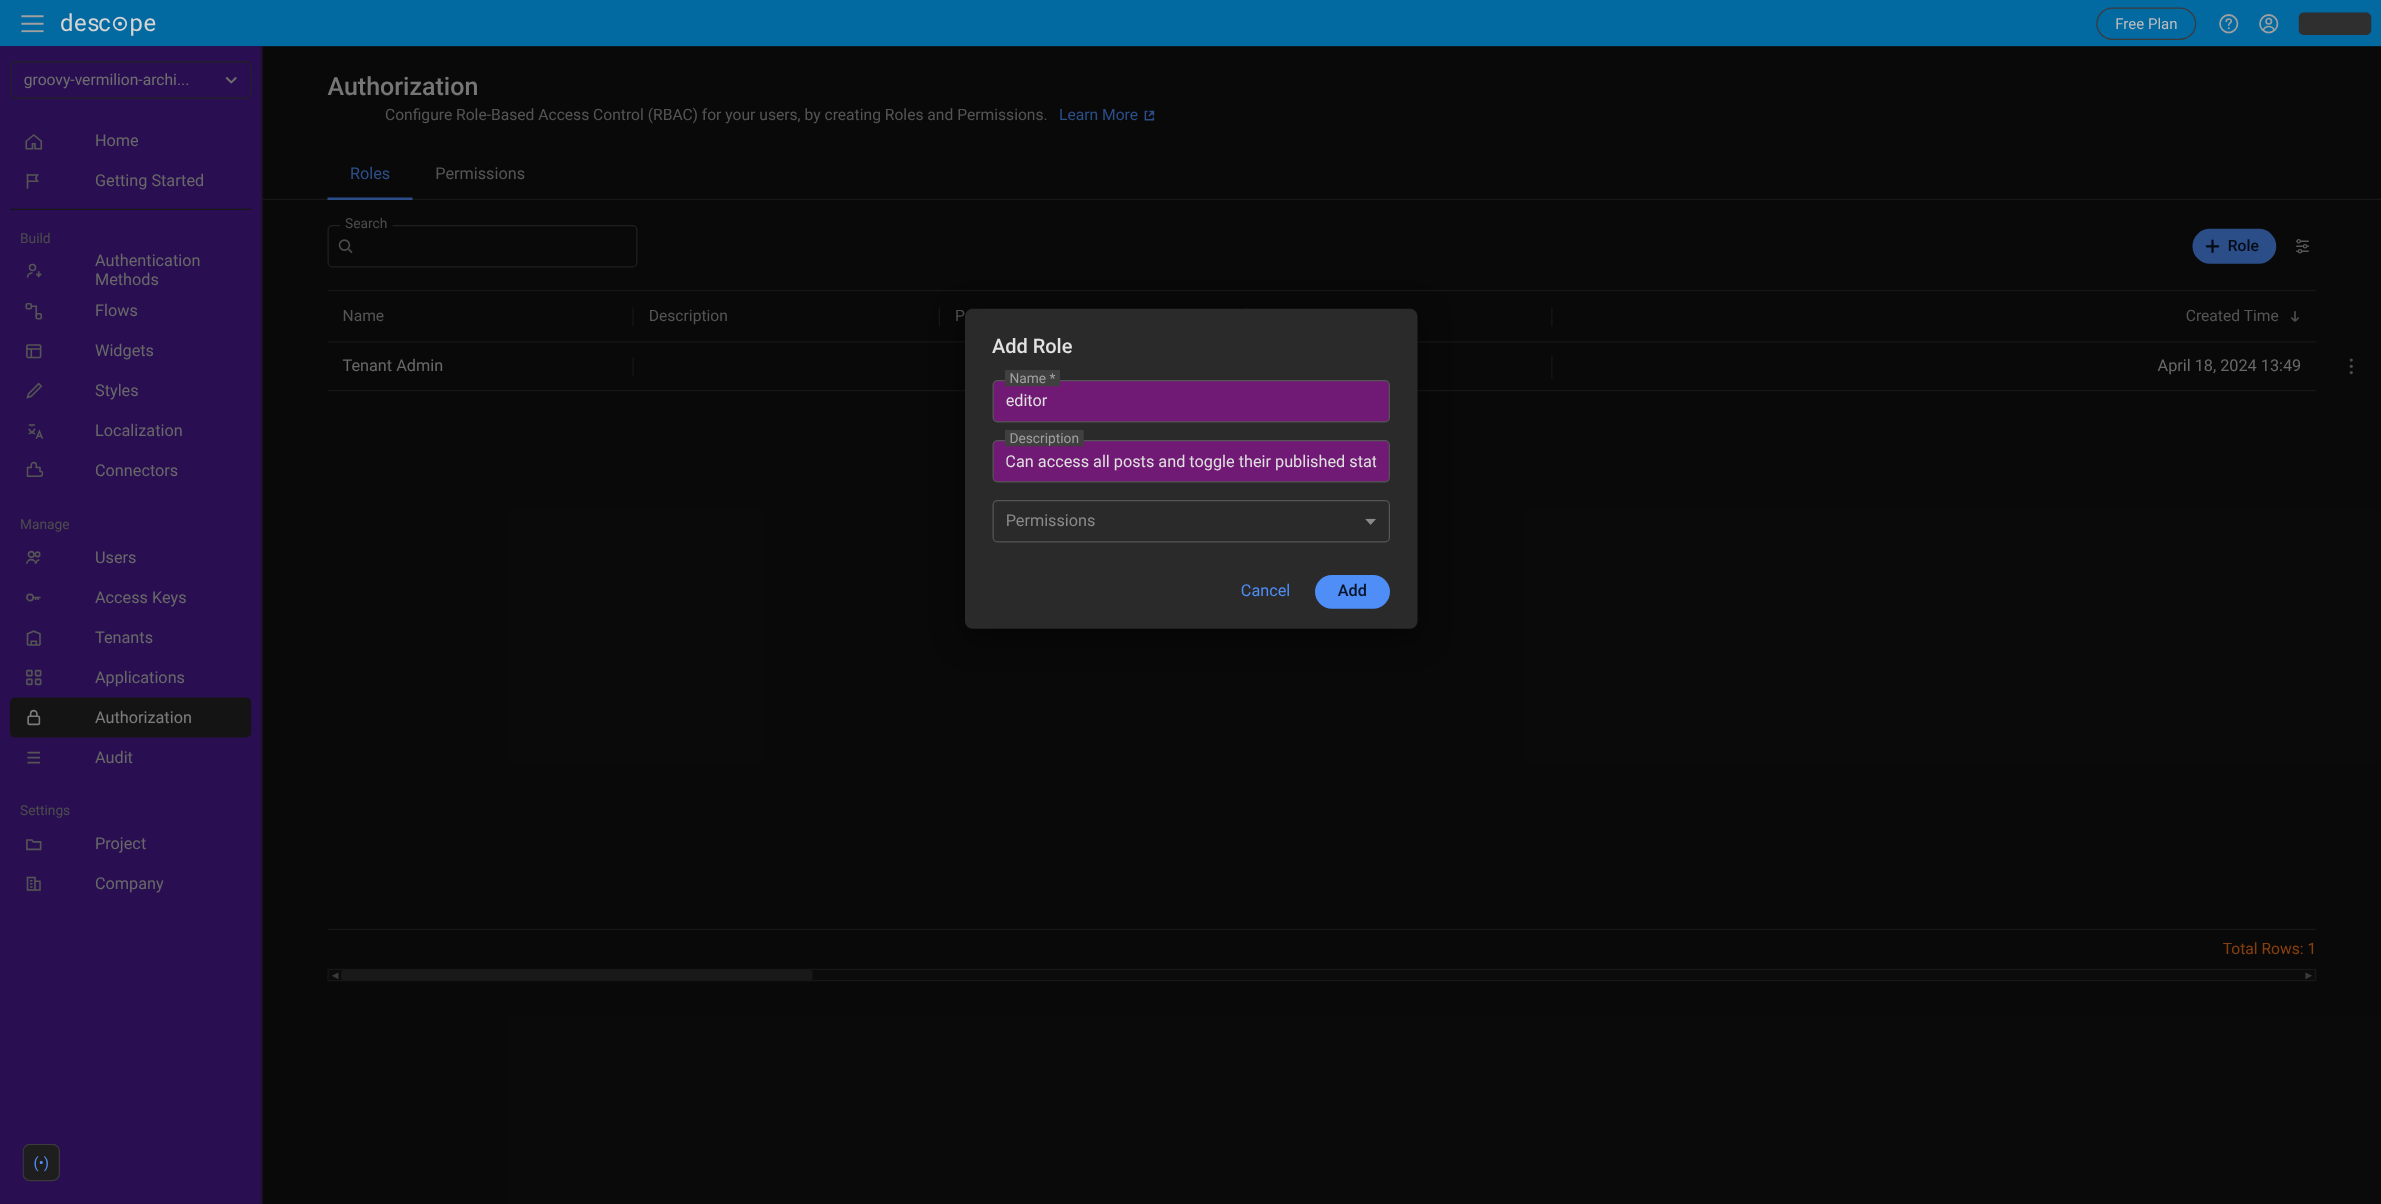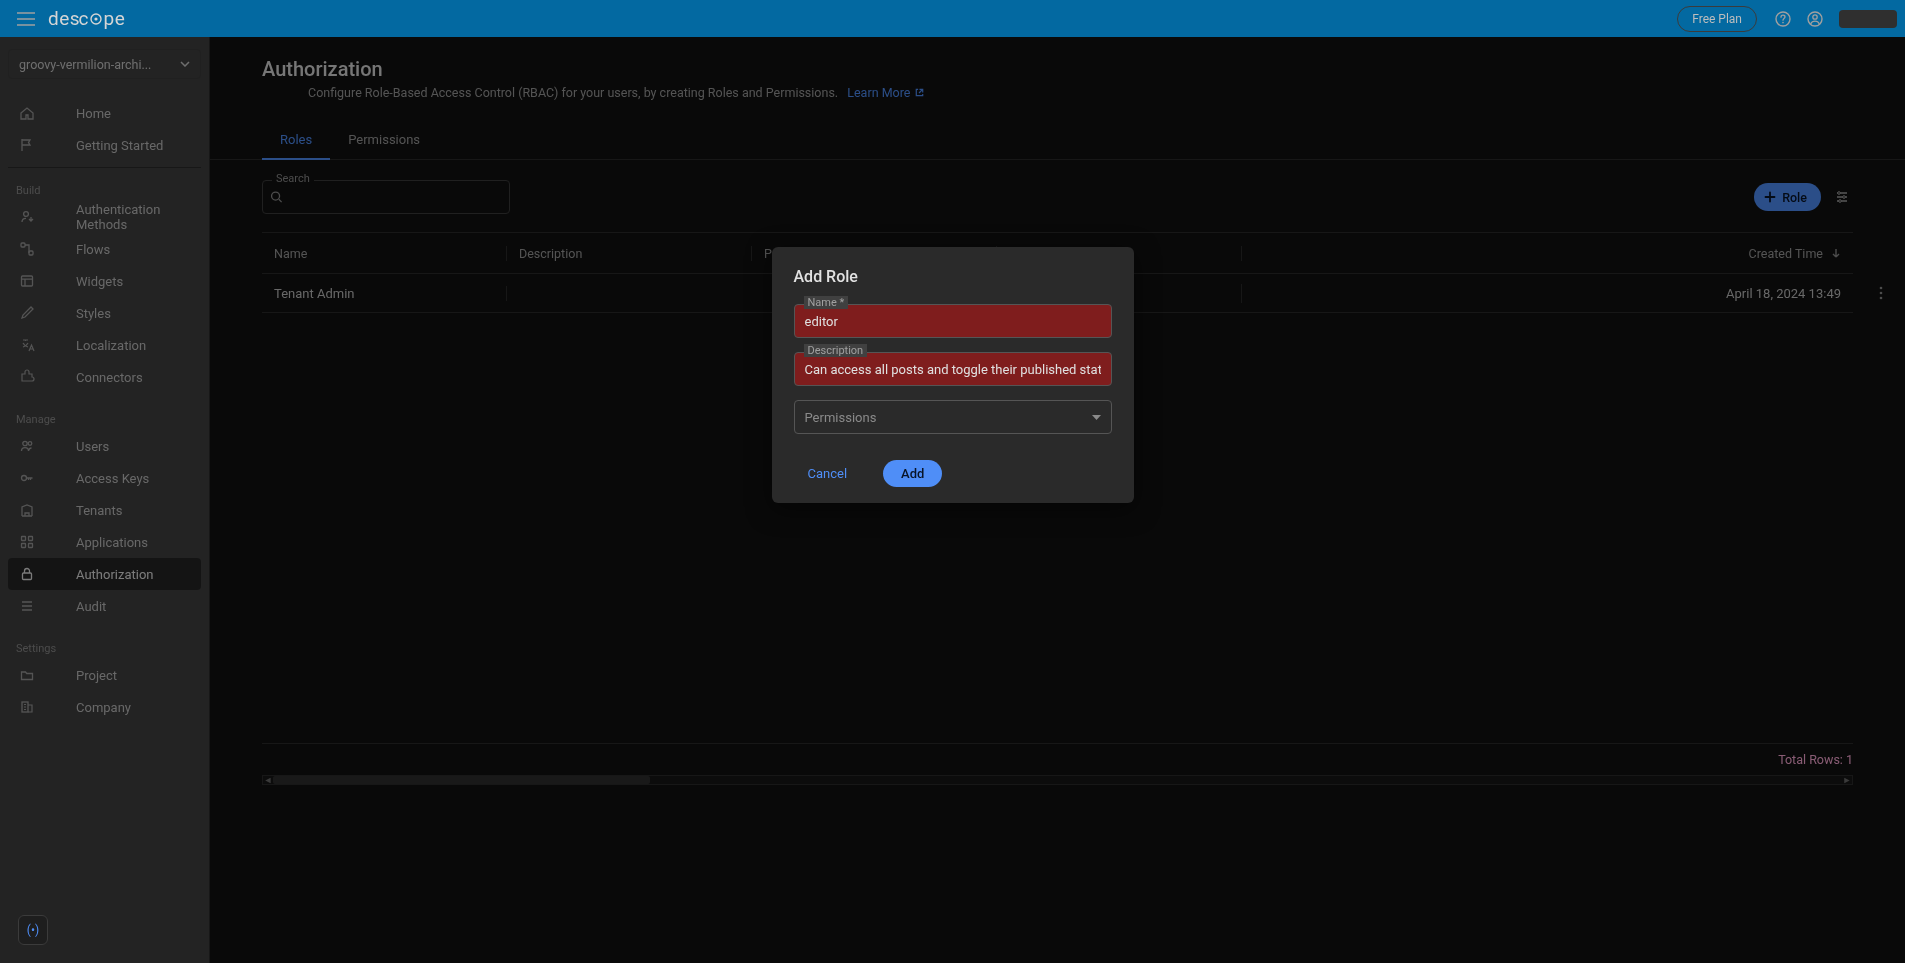--- a/index.html
+++ b/index.html
@@ -48,21 +48,21 @@
       margin-left: 8px;
     }
 
     .layout {
       position: absolute;
       top: 37px; left: 0; right: 0; bottom: 0;
       display: flex;
     }
     .sidebar {
       width: 210px;
-      background: #404040;
+      background: #4c1d95;
       border-right: 1px solid #2a2a2a;
       display: flex;
       flex-direction: column;
       padding: 12px 8px;
       overflow-y: auto;
     }
     .project-select {
       height: 30px;
       border: 1px solid #3b3b3b;
       border-radius: 4px;
@@ -247,21 +247,21 @@
     .table-divider {
       height: 1px;
       background: #2a2a2a;
       margin: 0 52px;
       margin-top: 430px;
     }
     .footer-row {
       display: flex;
       justify-content: flex-end;
       padding: 8px 52px;
-      color: #f9a8d4;
+      color: #f97316;
       font-size: 12.5px;
     }
     .hscroll {
       margin: 0 52px 8px;
       height: 10px;
       border: 1px solid #2a2a2a;
       background: #161616;
       position: relative;
       display: flex;
       align-items: center;
@@ -301,21 +301,21 @@
       position: absolute;
       top: -8px; left: 10px;
       padding: 0 4px;
       background: #404040;
       color: #a0a0a0;
       font-size: 11px;
     }
     .text-input {
       width: 100%;
       height: 34px;
-      background: #7f1d1d;
+      background: #701a75;
       border: 1px solid #555;
       border-radius: 4px;
       color: #e0e0e0;
       padding: 0 10px;
       font-size: 13px;
       outline: none;
     }
     .text-input::placeholder { color: #8a8a8a; }
     .select-input {
       width: 100%;
@@ -325,24 +325,23 @@
       border-radius: 4px;
       color: #8a8a8a;
       padding: 0 10px;
       font-size: 13px;
       display: flex;
       align-items: center;
       justify-content: space-between;
     }
     .modal-actions {
       display: flex;
-      justify-content: flex-start;
+      justify-content: flex-end;
       align-items: center;
       margin-top: 26px;
-      gap: 16px;
     }
     .btn-cancel {
       background: transparent;
       border: none;
       color: #4f8ef7;
       font-size: 13px;
       padding: 6px 14px;
       margin-right: 6px;
     }
     .btn-add {

